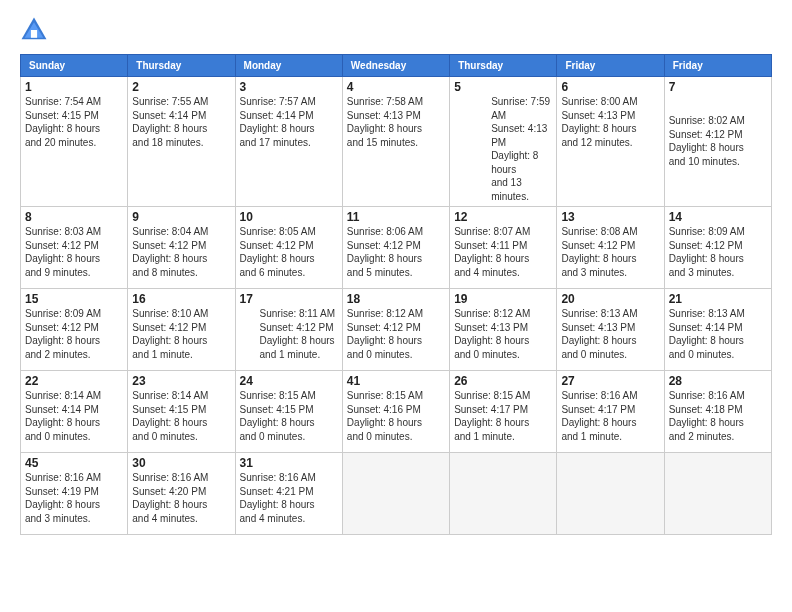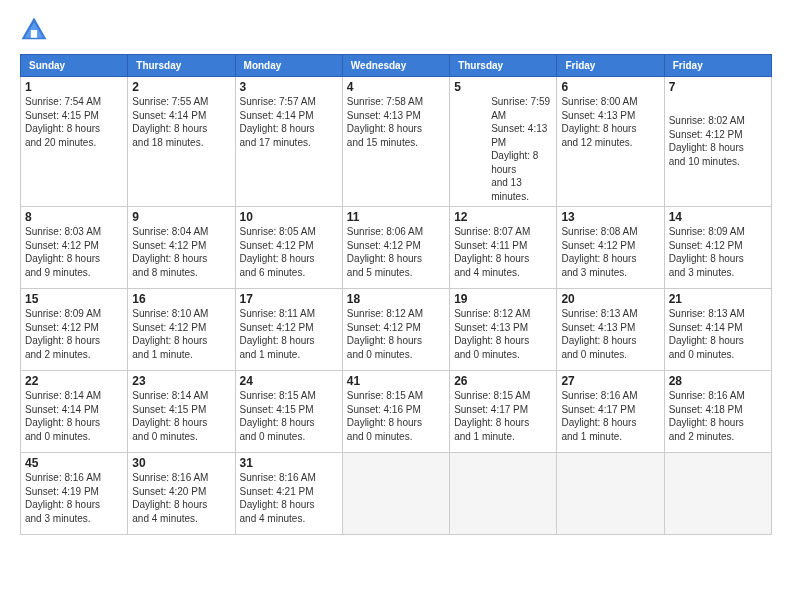--- a/index.html
+++ b/index.html
@@ -234,21 +234,21 @@
           </td>
           <td>
             <div class="day-num">16</div>
             <div class="cell-text" style="white-space: pre-line;">Sunrise: 8:10 AM
 Sunset: 4:12 PM
 Daylight: 8 hours
 and 1 minute.</div>
           </td>
           <td>
             <div class="day-num">17</div>
-            <div class="cell-text" style="white-space: pre-line;">Sunrise: 8:11 AM
+            <div class="cell-text" style="white-space: pre-line; margin-left: 20px;">Sunrise: 8:11 AM
 Sunset: 4:12 PM
 Daylight: 8 hours
 and 1 minute.</div>
           </td>
           <td>
             <div class="day-num">18</div>
             <div class="cell-text" style="white-space: pre-line;">Sunrise: 8:12 AM
 Sunset: 4:12 PM
 Daylight: 8 hours
 and 0 minutes.</div>

